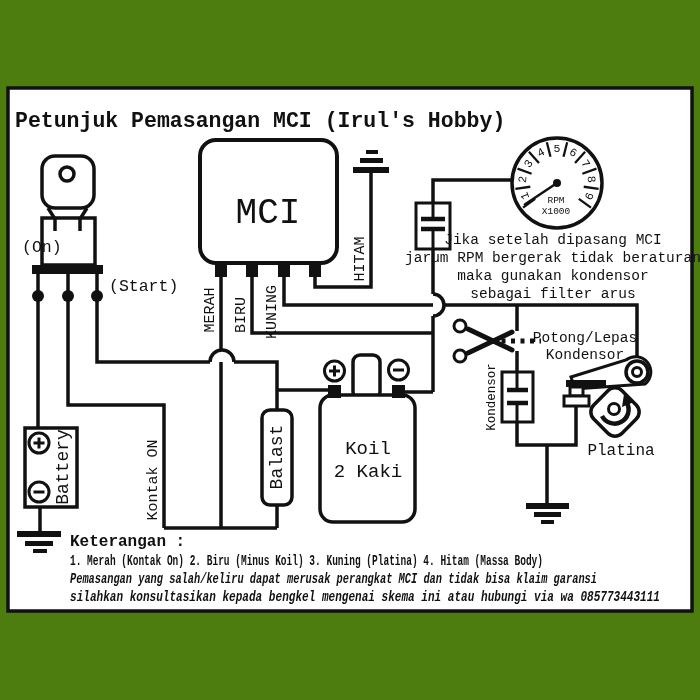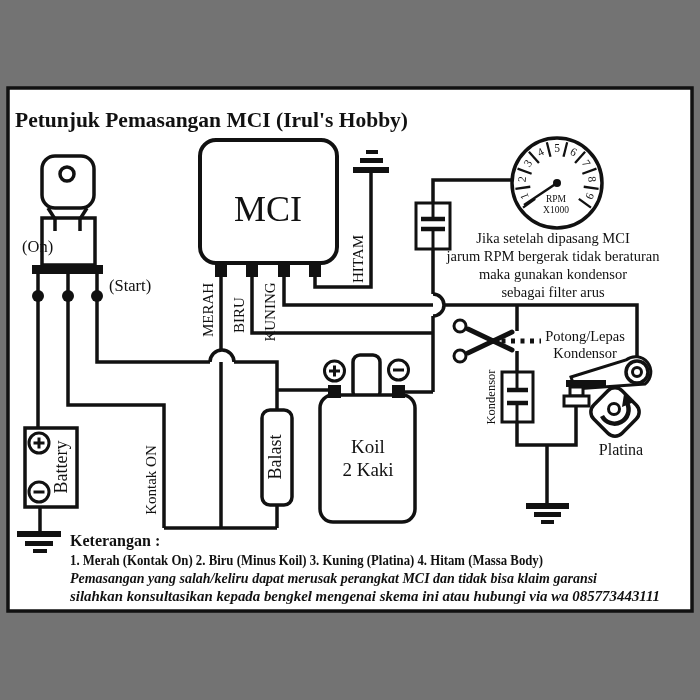--- a/index.html
+++ b/index.html
@@ -1,17 +1,17 @@
 <!DOCTYPE html>
 <html><head>
 <meta charset="utf-8">
 <style>
   html,body{margin:0;padding:0;background:#fff;}
-  .stage{position:relative;width:700px;height:700px;background:#737373;
-         font-family:Liberation Serif, serif;}
+  .stage{position:relative;width:700px;height:700px;background:#4d7c0f;
+         font-family:Liberation Mono, monospace;}
   svg{position:absolute;left:0;top:0;}
   svg text{fill:#111;}
   .t-title{font-size:21.5px;font-weight:bold;}
   .t-lbl{font-size:16.5px;}
   .t-wire{font-size:15px;}
   .t-big{font-size:18px;}
   .t-mci{font-size:36px;}
   .t-koil{font-size:19px;}
   .t-note{font-size:14.5px;}
   .t-small{font-size:12.5px;}

